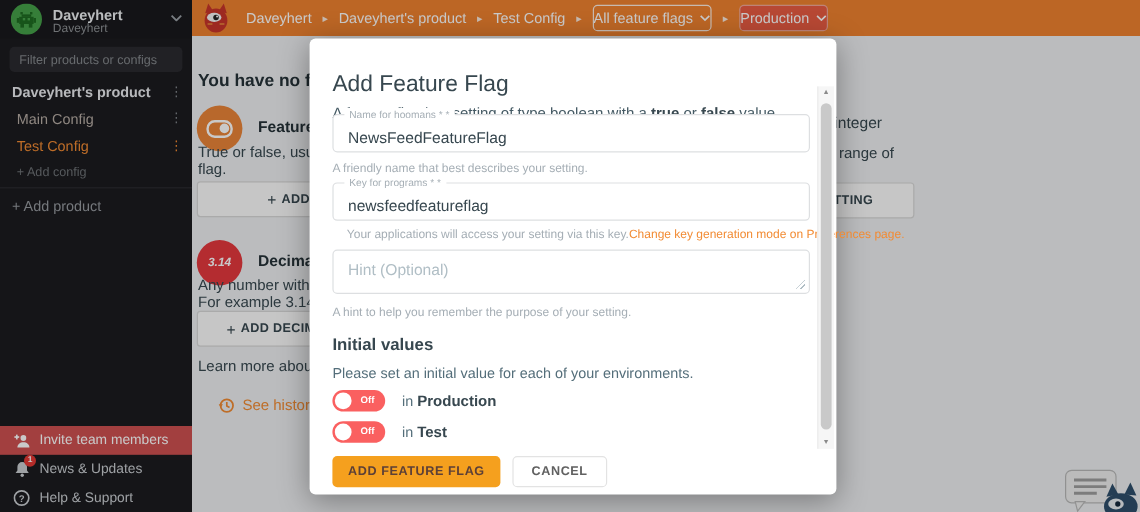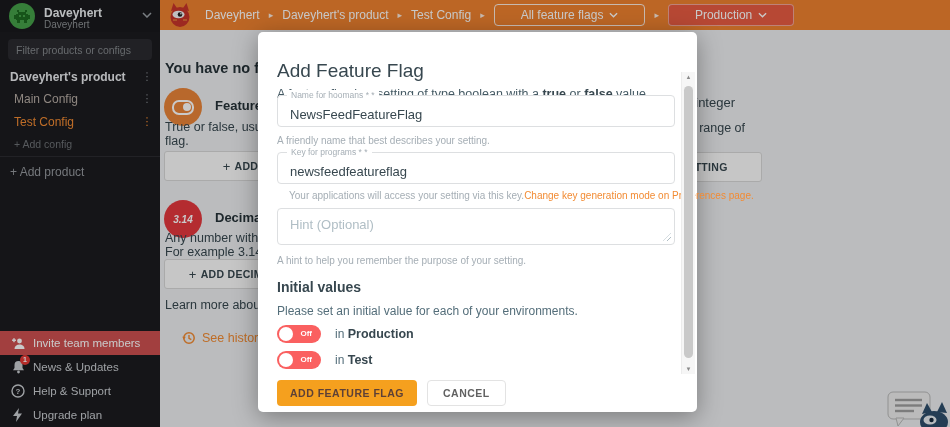--- a/index.html
+++ b/index.html
@@ -32,21 +32,21 @@
   .badge{position:absolute;top:-5px;right:-4px;background:#E53935;color:#fff;font-size:7px;font-weight:bold;
          width:10px;height:10px;border-radius:50%;text-align:center;line-height:10px;}
   
   .topbar{position:absolute;left:160px;top:0;width:790px;height:30px;background:#EF8230;z-index:10;
           display:flex;align-items:center;}
   .logo{margin-left:7px;width:26px;height:26px;flex:none;}
   .crumbs{display:flex;align-items:center;gap:9px;margin-left:12px;color:#FFF;font-size:12px;}
   .crumb{cursor:pointer;white-space:nowrap;}
   .sep{font-size:9px;color:rgba(255,255,255,.85);}
   .pill{display:flex;align-items:center;gap:6px;border:1px solid rgba(255,255,255,.85);border-radius:4px;
-        padding:3px 26px;cursor:pointer;white-space:nowrap;}
+        padding:3px 0;cursor:pointer;white-space:nowrap;}
   .pill.env{background:#E85C43;border-color:rgba(255,255,255,.45);}
   
   .content{position:absolute;left:160px;top:30px;width:790px;height:397px;background:#EDEFF1;}
   .h-empty{position:absolute;left:5px;top:30px;font-size:14.5px;font-weight:bold;color:#263238;white-space:nowrap;}
   .circ{position:absolute;width:38px;height:38px;border-radius:50%;display:flex;align-items:center;justify-content:center;}
   .circ.ff{left:4px;top:58px;background:#EA8438;}
   .circ.dec{left:4px;top:170px;background:#E5383E;color:#fff;font-size:10px;font-weight:bold;font-style:italic;}
   .tglico{width:18px;height:11px;border:2px solid #fff;border-radius:7px;position:relative;}
   .tglico::after{content:"";position:absolute;right:1px;top:1.5px;width:8px;height:8px;border-radius:50%;background:#fff;}
   .ctitle{position:absolute;left:55px;font-size:13px;font-weight:bold;color:#263238;white-space:nowrap;}
@@ -166,28 +166,20 @@
       </div>
       <div class="frow">
         <span class="fic">
           <svg width="14" height="14" viewBox="0 0 14 14">
             <circle cx="7" cy="7" r="6" fill="none" stroke="#C9CDD1" stroke-width="1.4"></circle>
             <text x="7" y="10" font-size="8" font-weight="bold" fill="#C9CDD1" text-anchor="middle" font-family="Liberation Sans, sans-serif">?</text>
           </svg>
         </span>
         <span>Help &amp; Support</span>
       </div>
-      <div class="frow">
-        <span class="fic">
-          <svg width="10" height="14" viewBox="0 0 10 14">
-            <polygon points="6,0 0,8 4,8 3,14 9,5.5 5,5.5" fill="#C9CDD1"></polygon>
-          </svg>
-        </span>
-        <span>Upgrade plan</span>
-      </div>
     </div>
   </aside>
 
   <header class="topbar">
     <svg class="logo" viewBox="0 0 26 26">
       <g fill="#C8352B">
         <ellipse cx="13" cy="15" rx="9.5" ry="10"></ellipse>
         <polygon points="4,9 6.5,1 11,7.5"></polygon>
         <polygon points="15,7.5 19.5,1 22,9"></polygon>
       </g>

